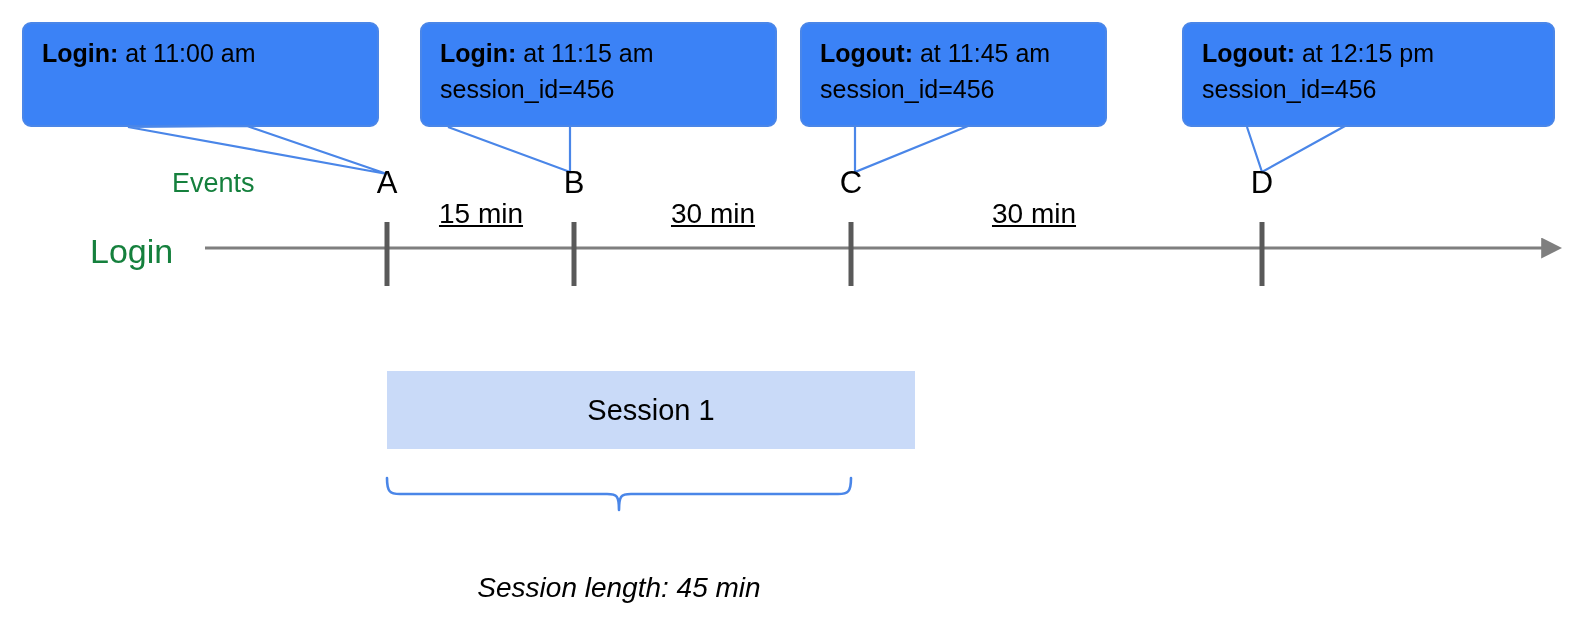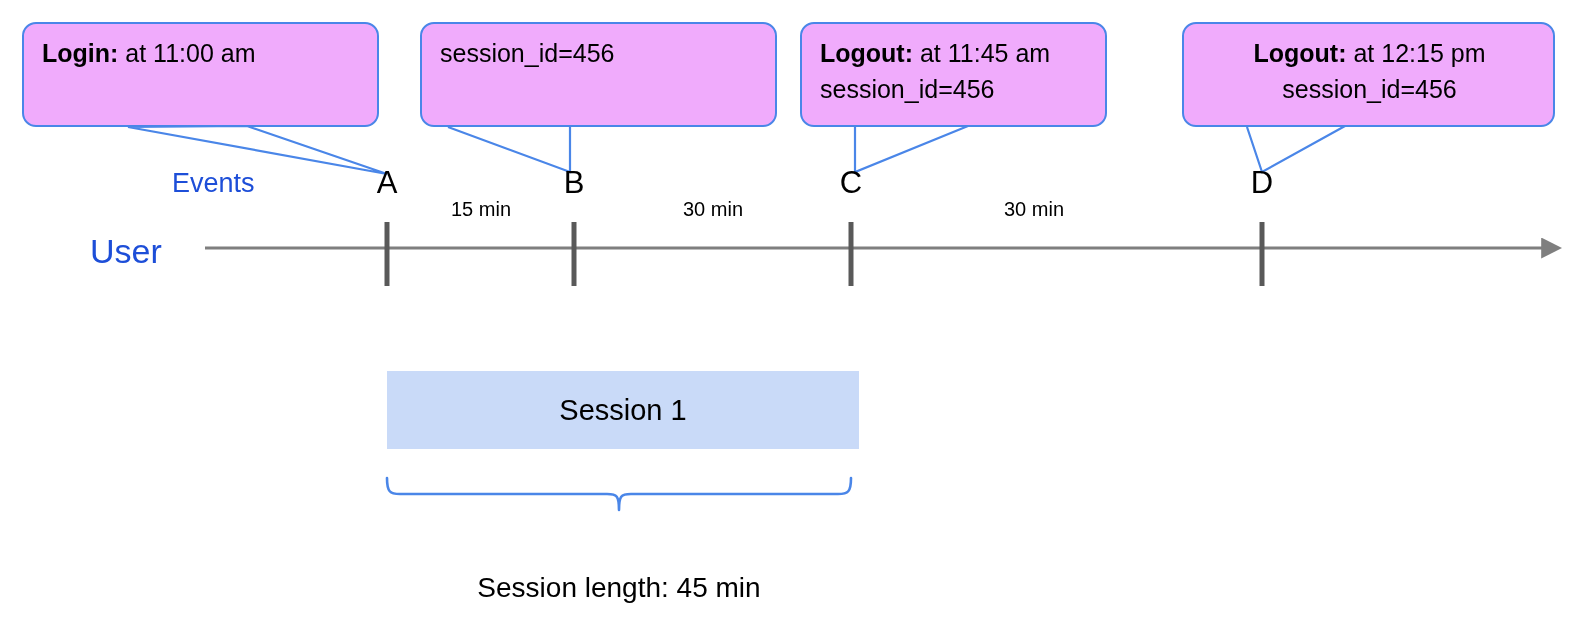--- a/index.html
+++ b/index.html
@@ -24,61 +24,62 @@
     top: 0;
     width: 1574px;
     height: 630px;
     pointer-events: none;
   }
   
   .callout {
     position: absolute;
     box-sizing: border-box;
     border: 2px solid #4a86e8;
-    border-radius: 14px;
-    background: #f0abfc;
+    border-radius: 9px;
+    background: #3b82f6;
     padding: 12px 16px 6px 18px;
     font-size: 25px;
     line-height: 1.42;
     color: #000000;
     white-space: nowrap;
   }
   .callout .line {
     display: block;
   }
   .callout b {
     font-weight: bold;
   }
   
   .row-label {
     position: absolute;
-    color: #1d4ed8;
+    color: #15803d;
     white-space: nowrap;
   }
   .row-label.user {
     font-size: 34px;
   }
   .row-label.events {
     font-size: 27px;
   }
   .marker-label {
     position: absolute;
     font-size: 31px;
     color: #000000;
     text-align: center;
     transform: translateX(-50%);
     white-space: nowrap;
   }
   .interval-label {
     position: absolute;
-    font-size: 20px;
+    font-size: 28px;
     color: #000000;
     text-align: center;
     transform: translateX(-50%);
     white-space: nowrap;
+    text-decoration: underline;
   }
   
   .session-bar {
     position: absolute;
     background: #c9daf8;
     display: flex;
     align-items: center;
     justify-content: center;
     font-size: 29px;
     color: #000000;
@@ -95,29 +96,30 @@
 </head>
 <body>
 
 <div id="canvas">
 
   <div class="callout" style="left:22px; top:22px; width:357px; height:105px;">
     <span class="line"><b>Login:</b><span> at 11:00 am</span></span>
   </div>
 
   <div class="callout" style="left:420px; top:22px; width:357px; height:105px;">
+    <span class="line"><b>Login:</b><span> at 11:15 am</span></span>
     <span class="line">session_id=456</span>
   </div>
 
   <div class="callout" style="left:800px; top:22px; width:307px; height:105px;">
     <span class="line"><b>Logout:</b><span> at 11:45 am</span></span>
     <span class="line">session_id=456</span>
   </div>
 
-  <div class="callout" style="left:1182px; top:22px; width:373px; height:105px;text-align:center;">
+  <div class="callout" style="left:1182px; top:22px; width:373px; height:105px;">
     <span class="line"><b>Logout:</b><span> at 12:15 pm</span></span>
     <span class="line">session_id=456</span>
   </div>
 
   <svg class="svg-layer" viewBox="0 0 1574 630" xmlns="http://www.w3.org/2000/svg">
 
     <path d="M 128 127 L 387 174 L 247 126 Z" fill="none" stroke="#4a86e8" stroke-width="2.2"></path>
 
     <path d="M 448 127 L 570 172 L 570 126" fill="none" stroke="#4a86e8" stroke-width="2.2"></path>
 
@@ -139,32 +141,32 @@
 
     <path d="M 387 478
              C 387 492, 390 494, 400 494
              L 607 494
              C 617 494, 619 496, 619 510
              C 619 496, 621 494, 631 494
              L 838 494
              C 848 494, 851 492, 851 478" fill="none" stroke="#4a86e8" stroke-width="2.6" stroke-linecap="round" stroke-linejoin="round"></path>
   </svg>
 
-  <div class="row-label user" style="left:90px; top:232px;">User</div>
+  <div class="row-label user" style="left:90px; top:232px;">Login</div>
 
   <div class="row-label events" style="left:172px; top:168px;">Events</div>
 
   <div class="marker-label" style="left:387px; top:165px;">A</div>
   <div class="marker-label" style="left:574px; top:165px;">B</div>
   <div class="marker-label" style="left:851px; top:165px;">C</div>
   <div class="marker-label" style="left:1262px; top:165px;">D</div>
 
   <div class="interval-label" style="left:481px; top:198px;">15 min</div>
   <div class="interval-label" style="left:713px; top:198px;">30 min</div>
   <div class="interval-label" style="left:1034px; top:198px;">30 min</div>
 
-  <div class="session-bar" style="left:387px; top:371px; width:472px; height:78px;">
+  <div class="session-bar" style="left:387px; top:371px; width:528px; height:78px;">
     <span>Session 1</span>
   </div>
 
-  <div class="caption" style="left:619px; top:572px;">Session length: 45 min</div>
+  <div class="caption" style="left:619px; top:572px;font-style:italic;">Session length: 45 min</div>
 
 </div>
 
 </body></html>

